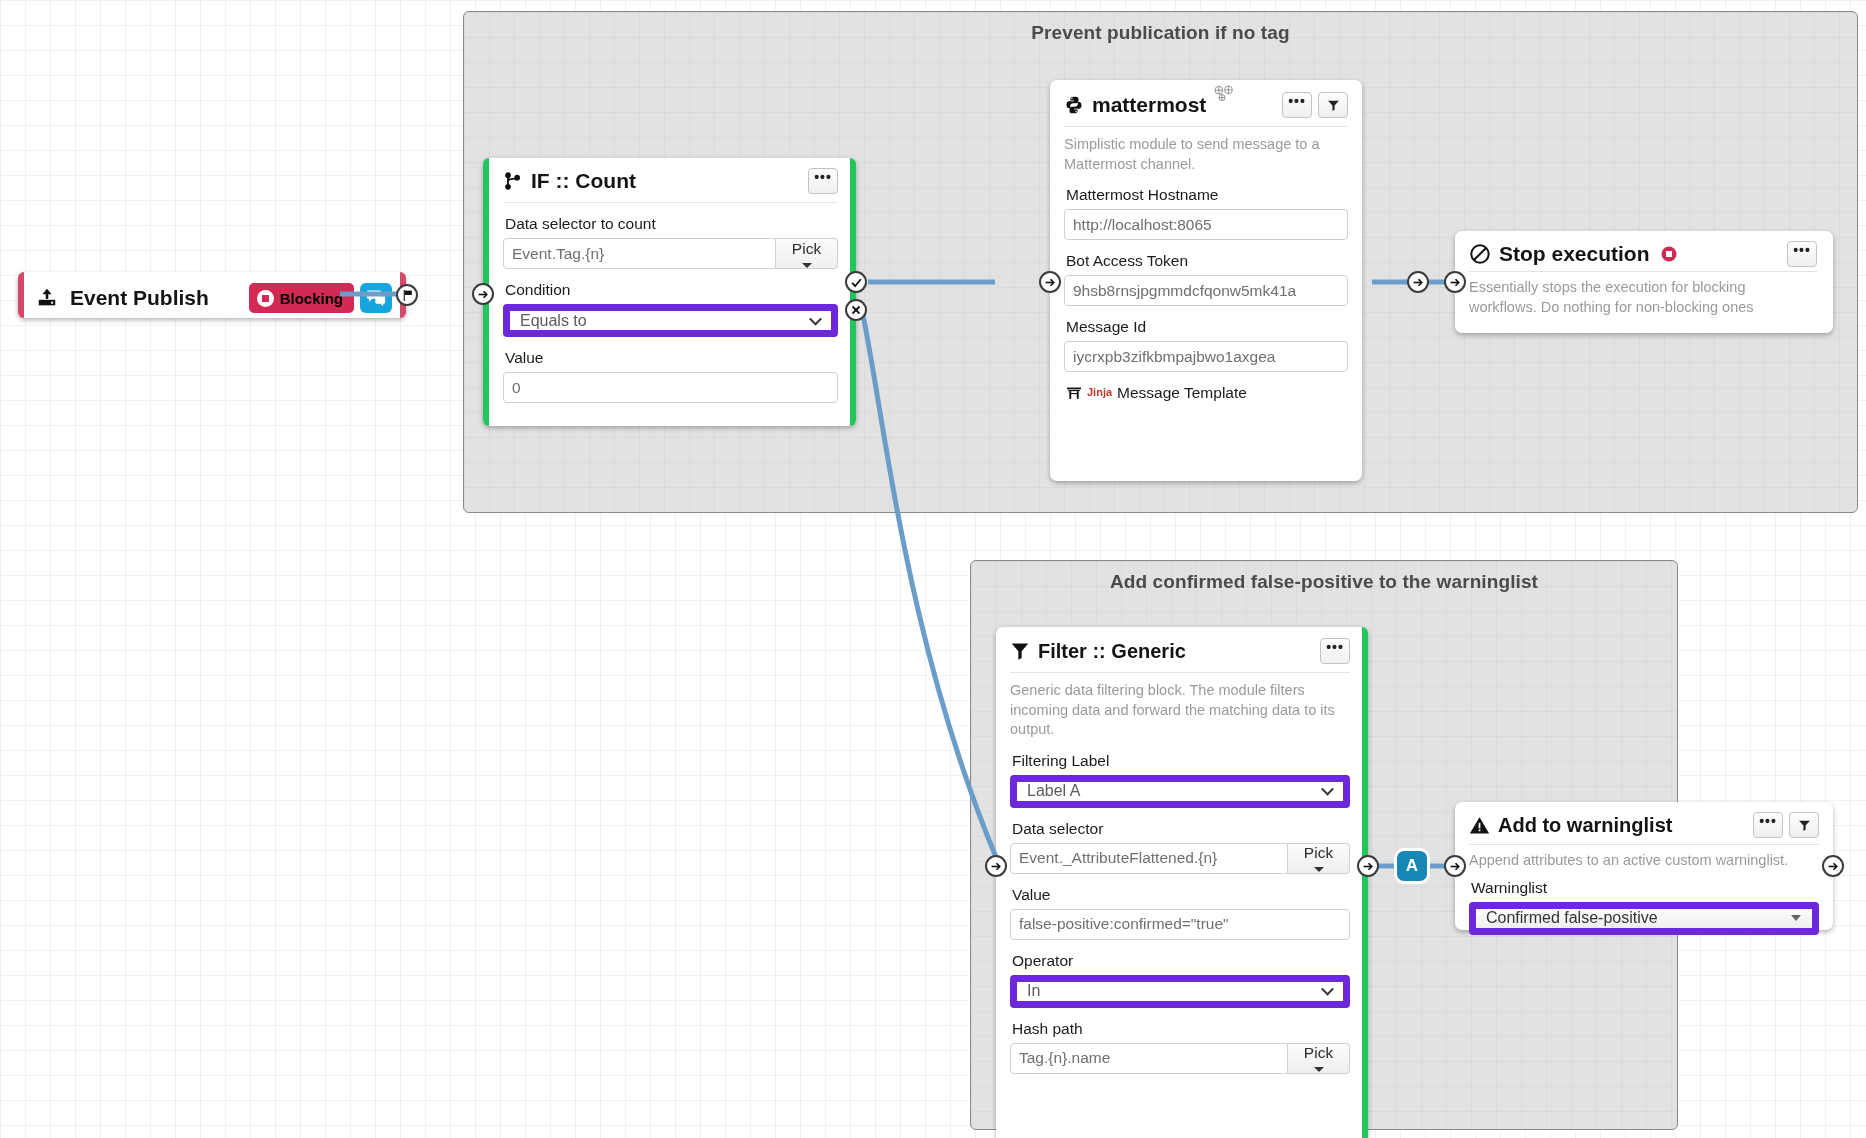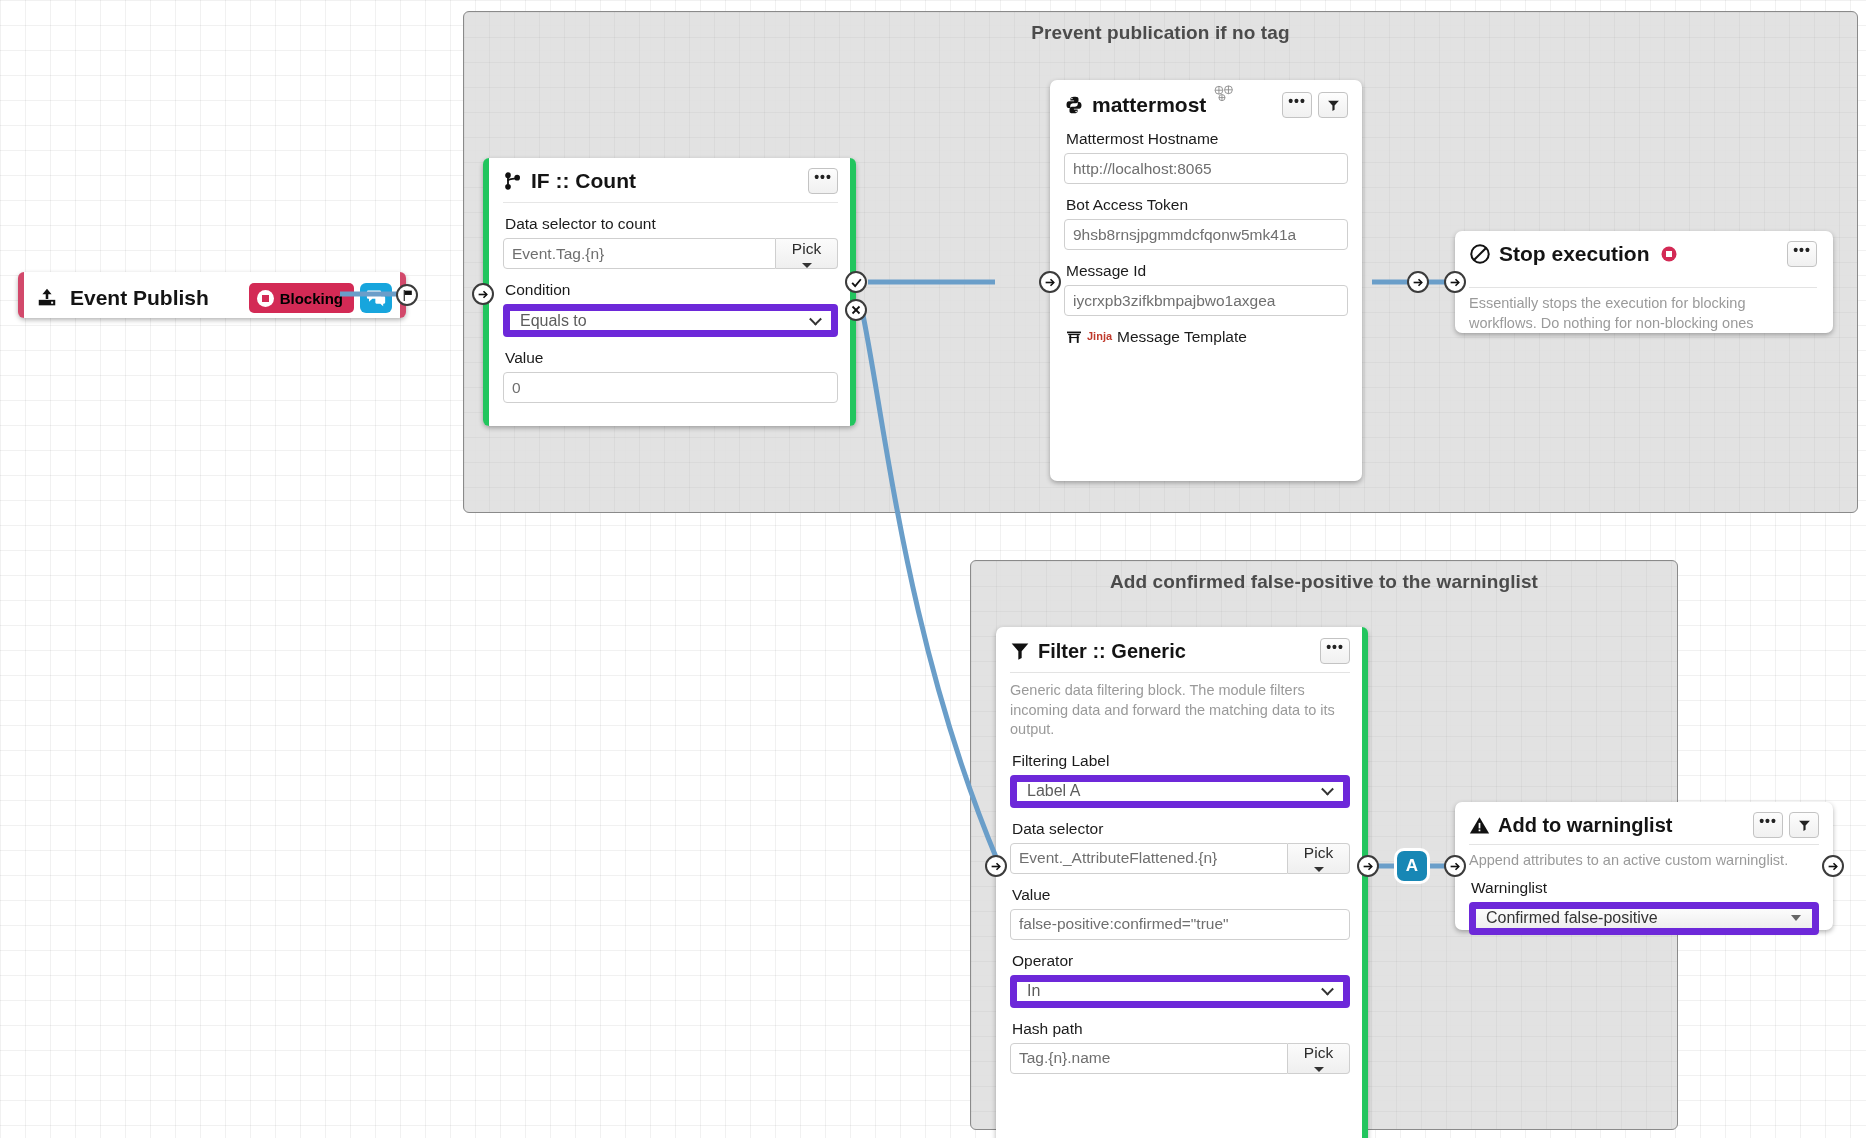--- a/index.html
+++ b/index.html
@@ -330,20 +330,21 @@
           <span class="hbtn">
               <span class="dots">•••</span>
             </span>
           <span class="hbtn">
             <svg width="13" height="13" viewBox="0 0 24 24" fill="#222">
               <path d="M2 3 h20 l-8 9 v8 l-4 2 v-10 z"></path>
             </svg>
           </span>
         </span>
       </div>
+      <div class="node-desc">Simplistic module to send message to a Mattermost channel.</div>
 
       <div class="field-label">Mattermost Hostname</div>
       <div class="input">http://localhost:8065</div>
 
       <div class="field-label">Bot Access Token</div>
       <div class="input">9hsb8rnsjpgmmdcfqonw5mk41a</div>
 
       <div class="field-label">Message Id</div>
       <div class="input">iycrxpb3zifkbmpajbwo1axgea</div>
 
@@ -390,21 +391,21 @@
             <circle cx="12" cy="12" r="10" fill="#d32a55"></circle>
             <rect x="8" y="8" width="8" height="8" fill="#fff"></rect>
           </svg>
         </span>
         <span class="hdr-btns">
           <span class="hbtn">
               <span class="dots">•••</span>
             </span>
         </span>
       </div>
-      <div class="node-desc" style="margin-top:20px; padding-top:6px;">Essentially stops the execution for blocking workflows. Do nothing for non-blocking ones</div>
+      <div class="node-desc" style="margin-top:4px; padding-top:6px;">Essentially stops the execution for blocking workflows. Do nothing for non-blocking ones</div>
     </div>
     <div class="port" style="left:-11px; top:40px;">
       <svg width="13" height="13" viewBox="0 0 24 24" fill="none" stroke="#111" stroke-width="3">
         <path d="M3 12 h15"></path>
           <path d="M12 6 l6 6 l-6 6"></path>
       </svg>
     </div>
   </div>
 
   <div class="node" style="left:996px; top:627px; width:372px; height:522px;">

